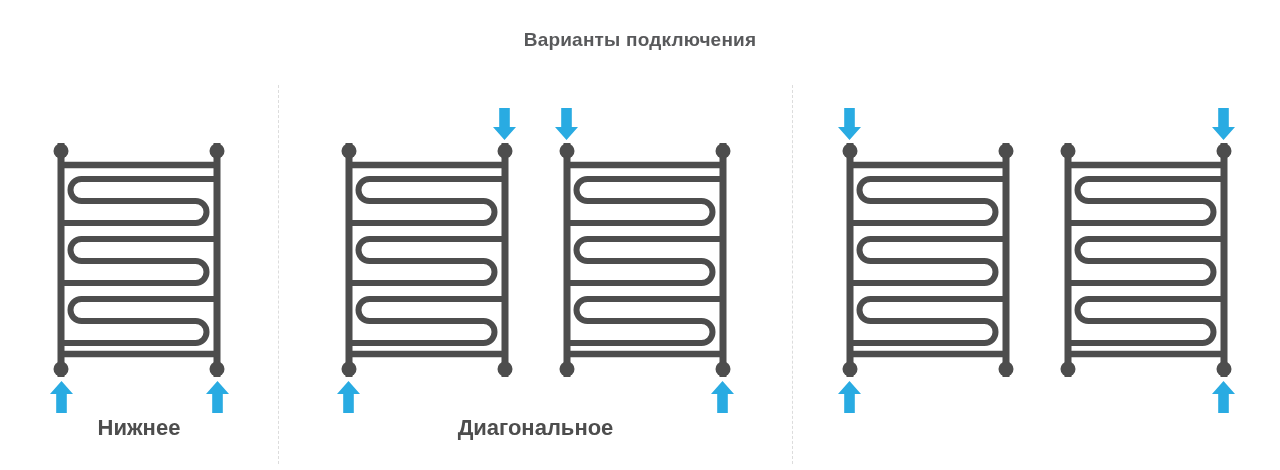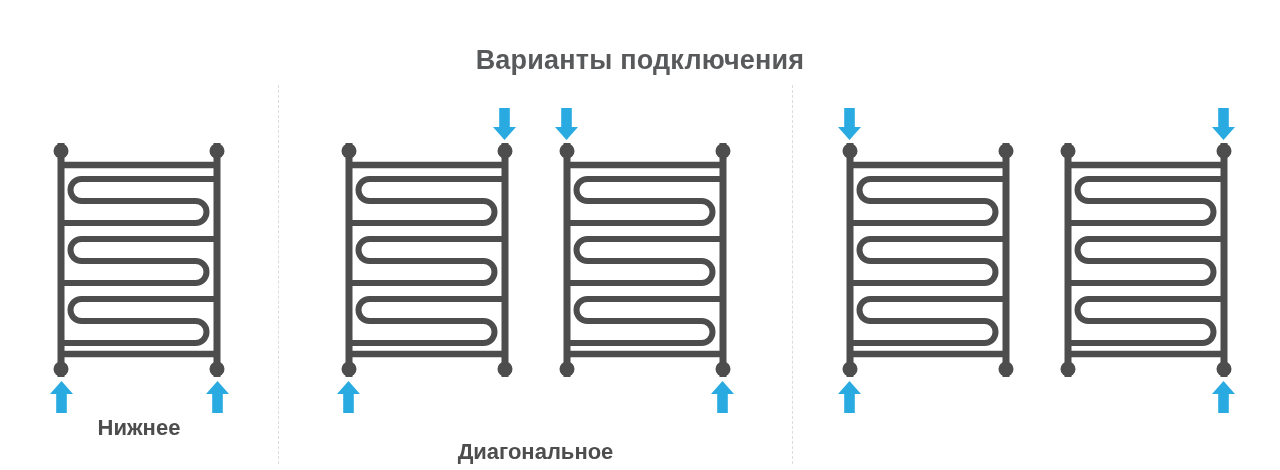--- a/index.html
+++ b/index.html
@@ -9,44 +9,44 @@
     font-family: "Liberation Sans", "DejaVu Sans", sans-serif;
   }
   .page {
     position: relative;
     width: 1280px;
     height: 470px;
     background: var(--color-background, #fff);
     overflow: hidden;
   }
   .title {
-    margin: 16px;
+    margin: 0;
     padding-top: 29px;
     text-align: center;
-    font-size: 27px;
+    font-size: 19px;
     font-weight: bold;
     color: var(--color-title-text, #58595b);
     letter-spacing: 0.2px;
   }
   .sections {
     position: absolute;
     top: 85px;
     left: 0;
     right: 0;
     bottom: 6px;
     display: flex;
   }
   .section {
     box-sizing: border-box;
     display: flex;
     flex-direction: column;
     align-items: center;
   }
   .section-bottom   { width: 278px; }
-  .section-diagonal { width: 514px; border-left: 1px dashed var(--color-divider, #dcdcdc); gap: 24px; }
+  .section-diagonal { width: 514px; border-left: 1px dashed var(--color-divider, #dcdcdc); }
   .section-vertical { width: 488px; border-left: 1px dashed var(--color-divider, #dcdcdc); }
   .radiators-row {
     display: flex;
     gap: 42px;
   }
   .radiator-unit {
     width: 176px;
     display: flex;
     flex-direction: column;
   }

